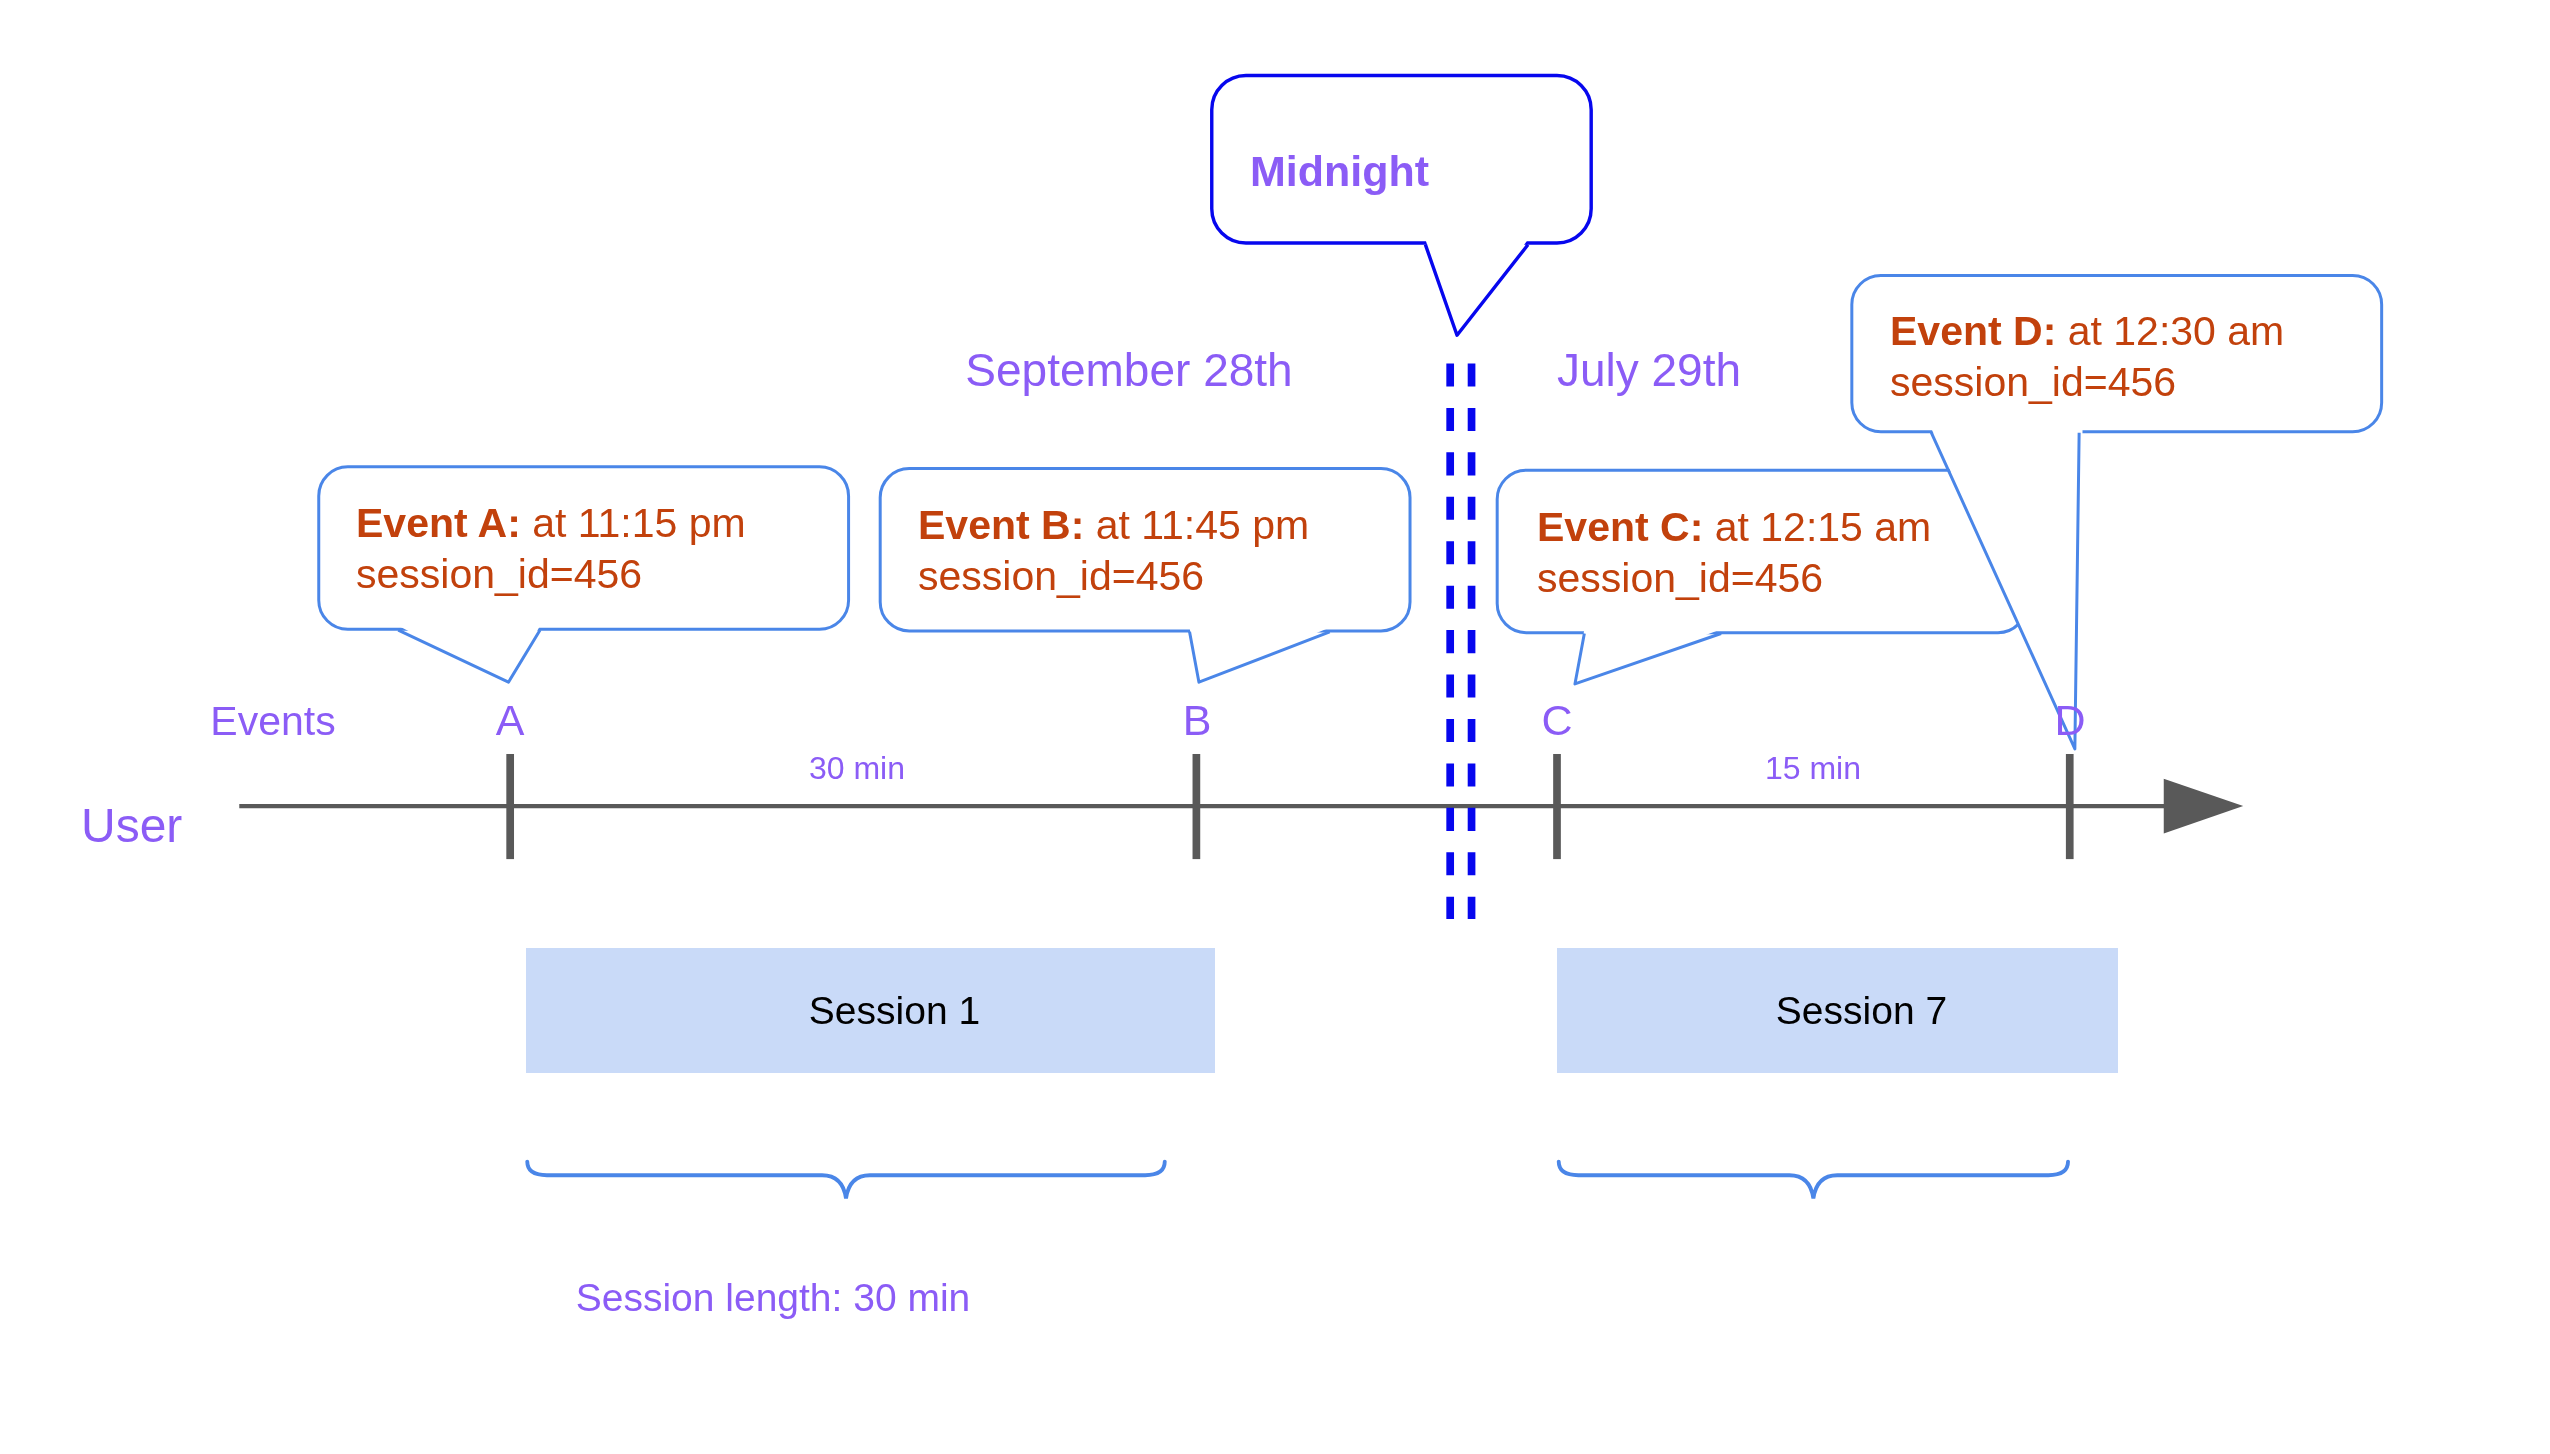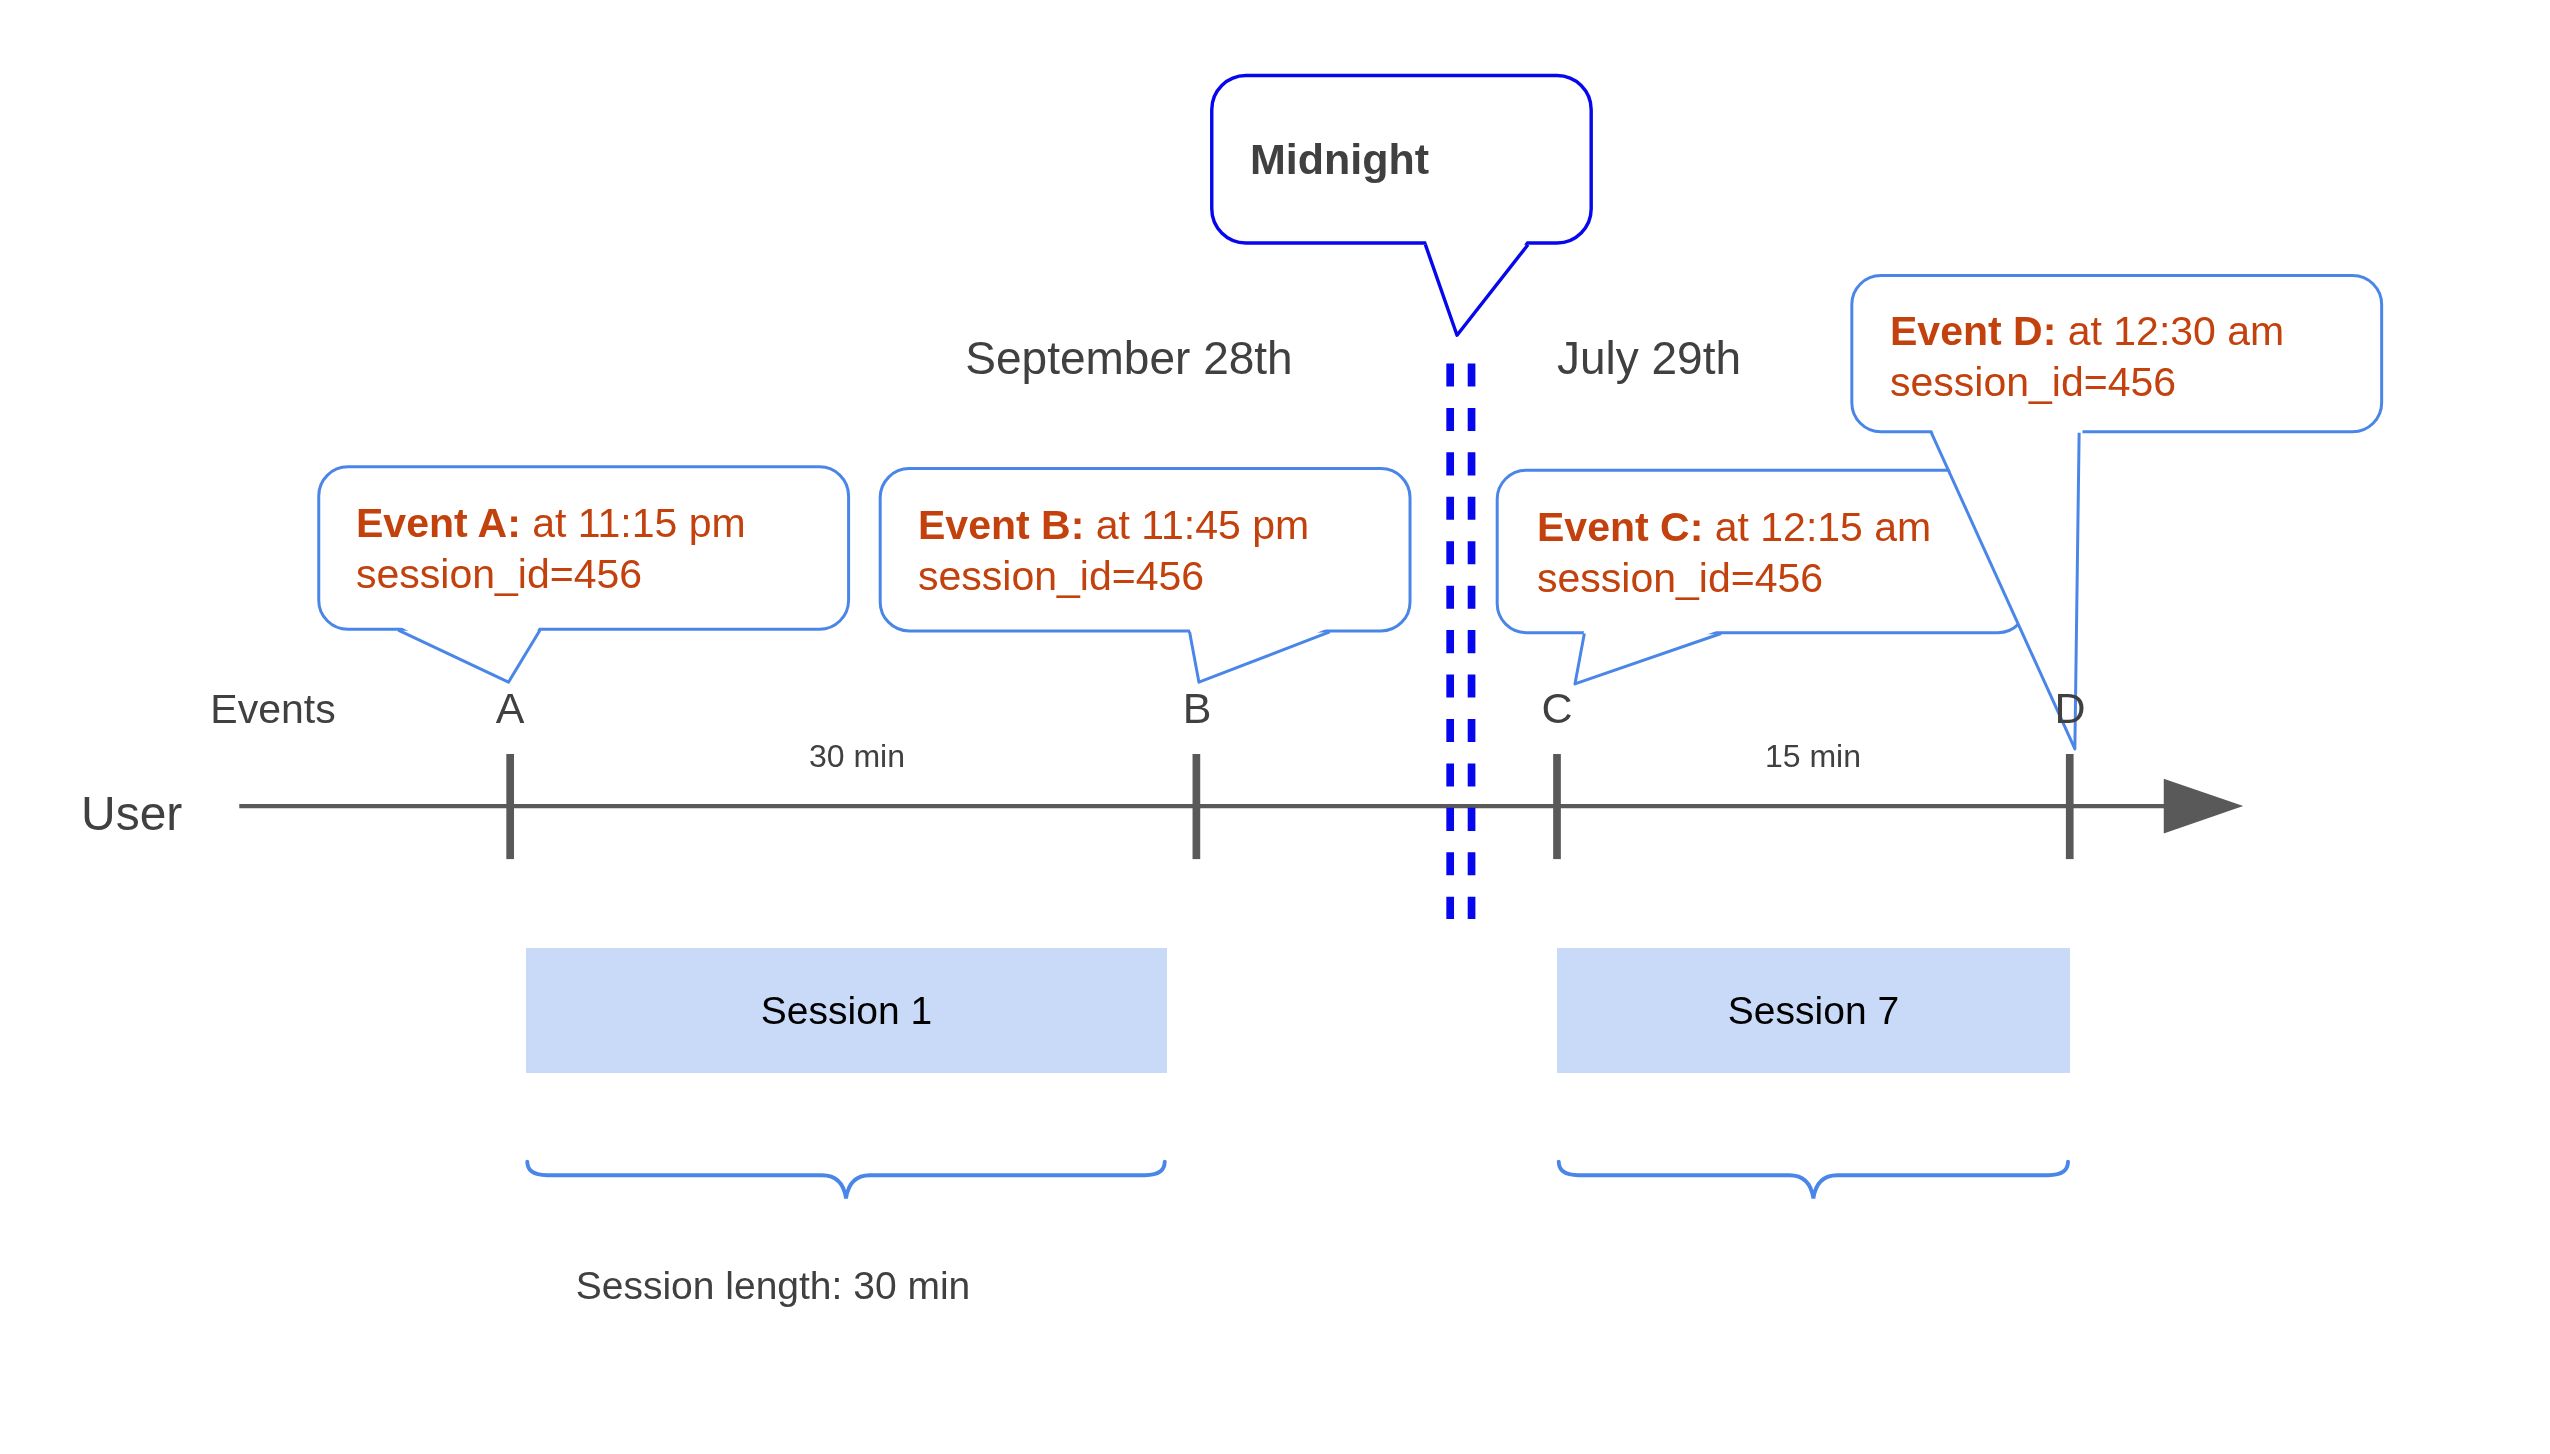--- a/index.html
+++ b/index.html
@@ -5,35 +5,36 @@
   html,body{margin:0;padding:0;background:#ffffff;}
   .canvas{
     position:relative;
     width:2550px;height:1455px;
     background:#ffffff;
     font-family:"Liberation Sans", sans-serif;
     color:#000;
     overflow:hidden;
   }
   .layer{position:absolute;left:0;top:0;width:2550px;height:1455px;}
-  .txt{position:absolute;white-space:nowrap;color:#404040;}
+  .txt{position:absolute;white-space:nowrap;color:#8b5cf6;margin-top:12px;}
   .ctr{transform:translateX(-50%);}
   .user-label{left:81px;top:786px;font-size:48px;line-height:55px;}
   .events-label{left:273px;top:685px;font-size:41px;line-height:48px;}
   .letter{top:684px;font-size:43px;line-height:48px;}
   .interval{top:737px;font-size:32px;line-height:38px;}
   .day-label{top:332px;font-size:46px;line-height:53px;}
   .midnight-label{left:1250px;top:134px;font-size:43px;line-height:50px;font-weight:bold;}
   .bubble-txt{position:absolute;font-size:41px;line-height:51px;white-space:nowrap;color:#c2410c;}
   .bubble-txt .bt-bold{font-weight:bold;}
   .session-box{
     position:absolute;top:948px;height:125px;
     background:#c9daf8;
     display:flex;align-items:center;justify-content:center;
     font-size:39px;
+    padding-left:48px;
   }
   .session-box-1{left:526px;width:641px;}
   .session-box-2{left:1557px;width:513px;}
   .session-length{top:1263px;font-size:39px;line-height:46px;}
 </style>
 </head>
 <body>
 
 <div class="canvas">
 

